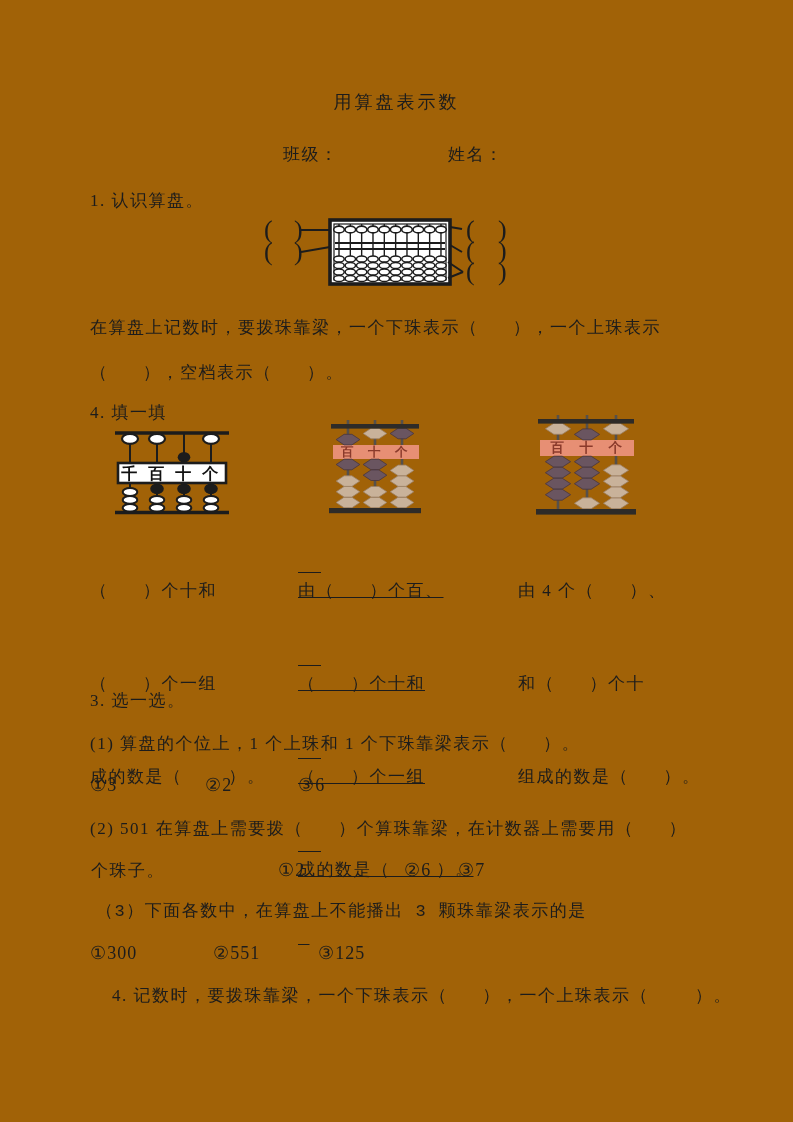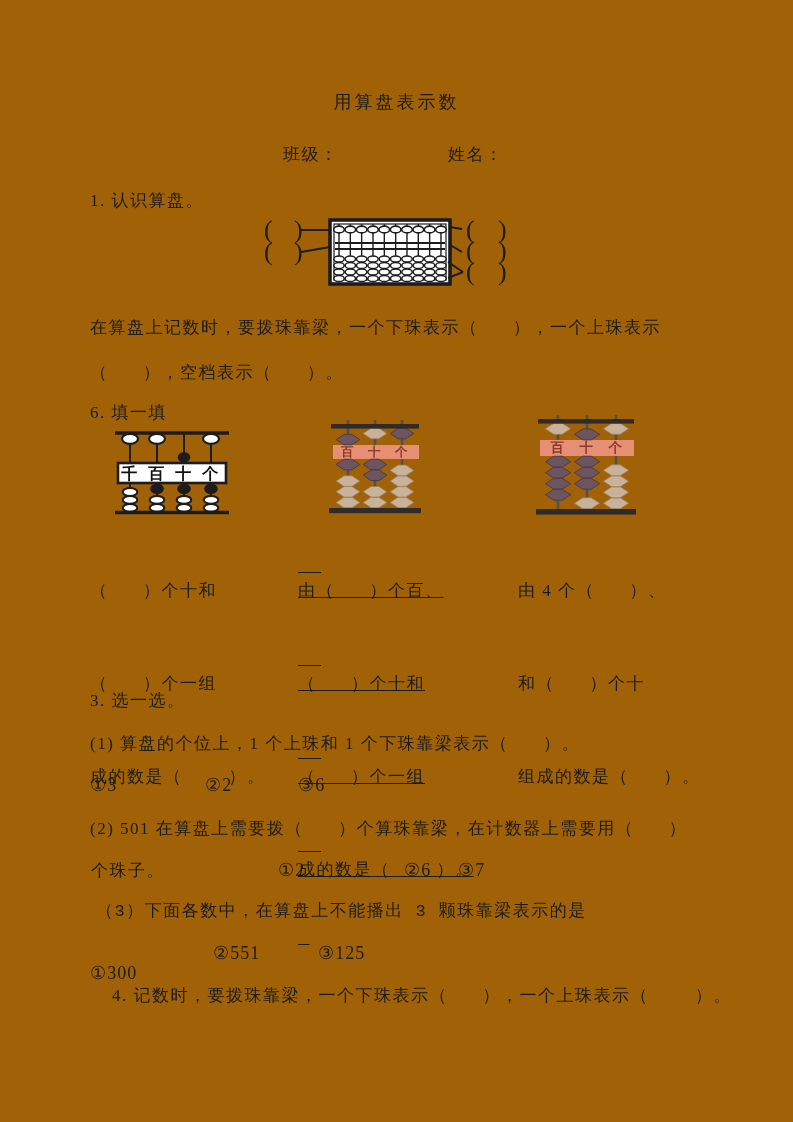--- a/index.html
+++ b/index.html
@@ -121,21 +121,21 @@
       <text class="paren" x="214" y="47">(</text>
       <text class="paren" x="246" y="47">)</text>
       <text class="paren" x="214" y="68">(</text>
       <text class="paren" x="246" y="68">)</text>
     </g>
   </svg>
 
   <div class="abs" style="top:360px; left:90px;">（      ），空档表示（      ）。</div>
   <div class="abs" style="top:315px; left:90px;">在算盘上记数时，要拨珠靠梁，一个下珠表示（      ），一个上珠表示</div>
 
-  <div class="abs" style="top:400px; left:90px;">6. 填一填</div>
+  <div class="abs" style="top:400px; left:90px;">4. 填一填</div>
 
   <svg class="abs" style="top:426px; left:113px;" width="118" height="92" viewBox="0 0 118 92">
     <g id="ab1-beads">
         <line x1="17" y1="7" x2="17" y2="86.5" stroke="#1c1c1c" stroke-width="2"></line>
         <ellipse cx="17" cy="12.8" rx="8" ry="5" fill="#fff" stroke="#1c1c1c" stroke-width="2.2"></ellipse>
         <ellipse cx="17" cy="81.8" rx="7.3" ry="3.9" fill="#fff" stroke="#1c1c1c" stroke-width="2"></ellipse>
         <ellipse cx="17" cy="73.89999999999999" rx="7.3" ry="3.9" fill="#fff" stroke="#1c1c1c" stroke-width="2"></ellipse>
         <ellipse cx="17" cy="66" rx="7.3" ry="3.9" fill="#fff" stroke="#1c1c1c" stroke-width="2"></ellipse>
         <line x1="44" y1="7" x2="44" y2="86.5" stroke="#1c1c1c" stroke-width="2"></line>
         <ellipse cx="44" cy="12.8" rx="8" ry="5" fill="#fff" stroke="#1c1c1c" stroke-width="2.2"></ellipse>
@@ -254,19 +254,19 @@
   <div class="abs opt" style="top:773px; left:205px;">②2</div>
   <div class="abs opt" style="top:773px; left:298px;">③6</div>
 
   <div class="abs" style="top:816px; left:90px;">(2) 501 在算盘上需要拨（      ）个算珠靠梁，在计数器上需要用（      ）</div>
   <div class="abs" style="top:858px; left:91px;">个珠子。</div>
   <div class="abs opt" style="top:858px; left:278px;">①2</div>
   <div class="abs opt" style="top:858px; left:372px;margin-left:32px;">②6</div>
   <div class="abs opt" style="top:858px; left:458px;">③7</div>
 
   <div class="abs" style="top:899px; left:96px;font-family:Liberation Mono, monospace;">（3）下面各数中，在算盘上不能播出 3 颗珠靠梁表示的是</div>
-  <div class="abs opt" style="top:941px; left:90px;margin-top:20px;">①300</div>
+  <div class="abs opt" style="top:941px; left:90px;">①300</div>
   <div class="abs opt" style="top:941px; left:213px;">②551</div>
   <div class="abs opt" style="top:941px; left:318px;">③125</div>
 
   <div class="abs" style="top:983px; left:90px;margin-left:22px;">4. 记数时，要拨珠靠梁，一个下珠表示（      ），一个上珠表示（        ）。</div>
 
 </div>
 
 </body></html>

